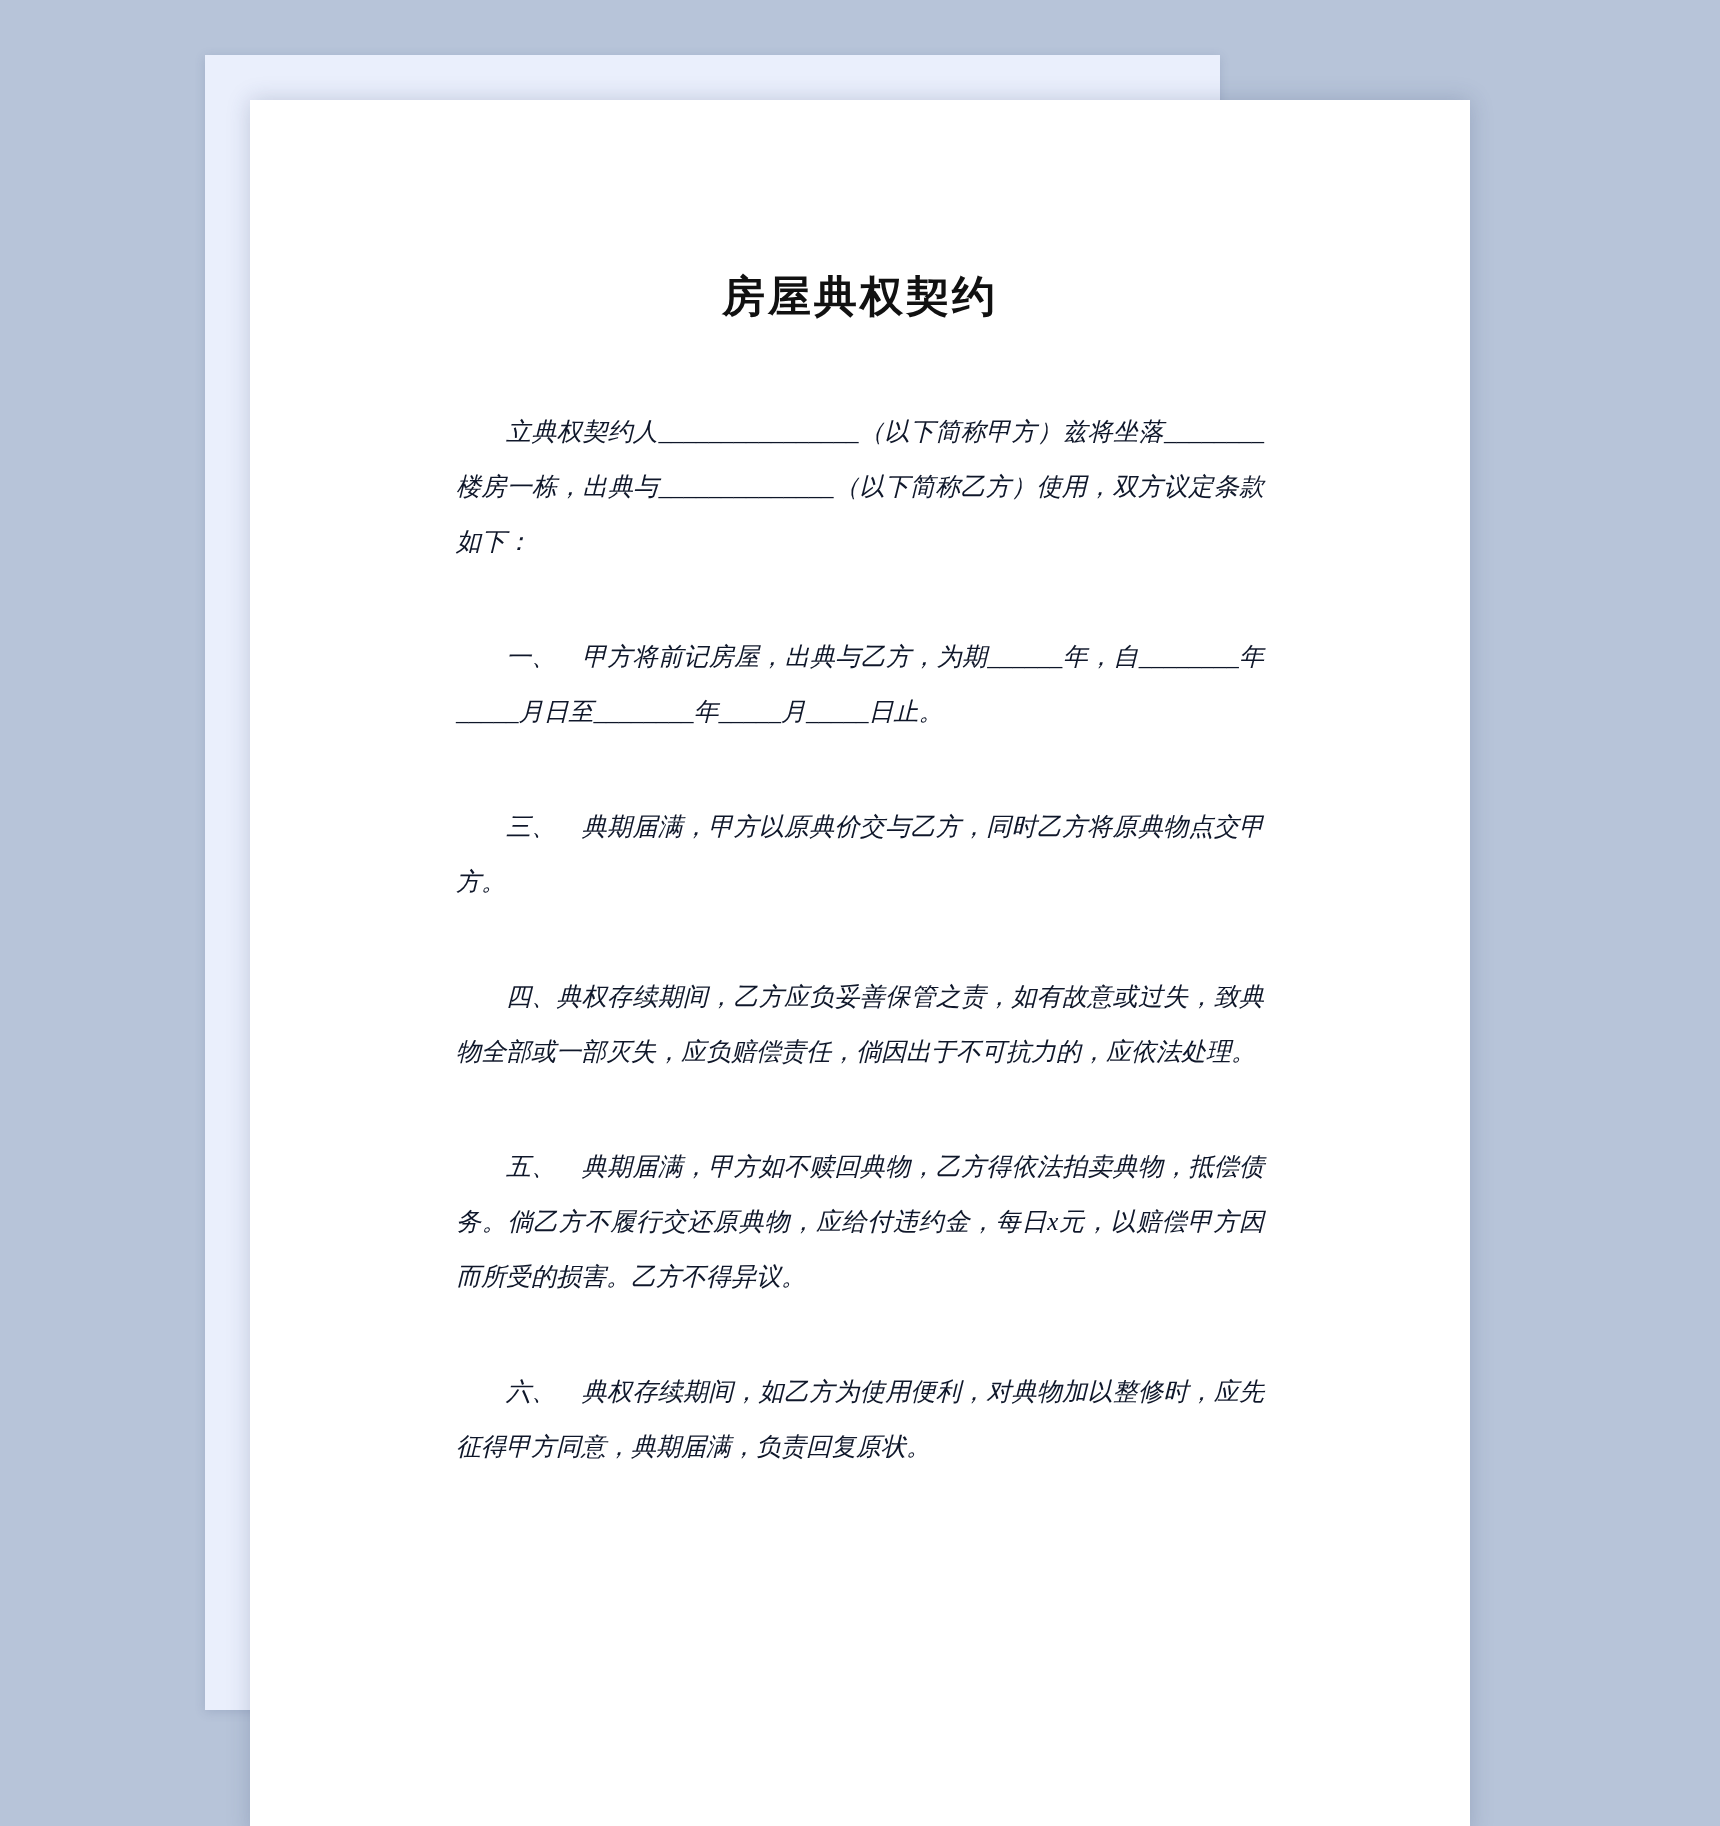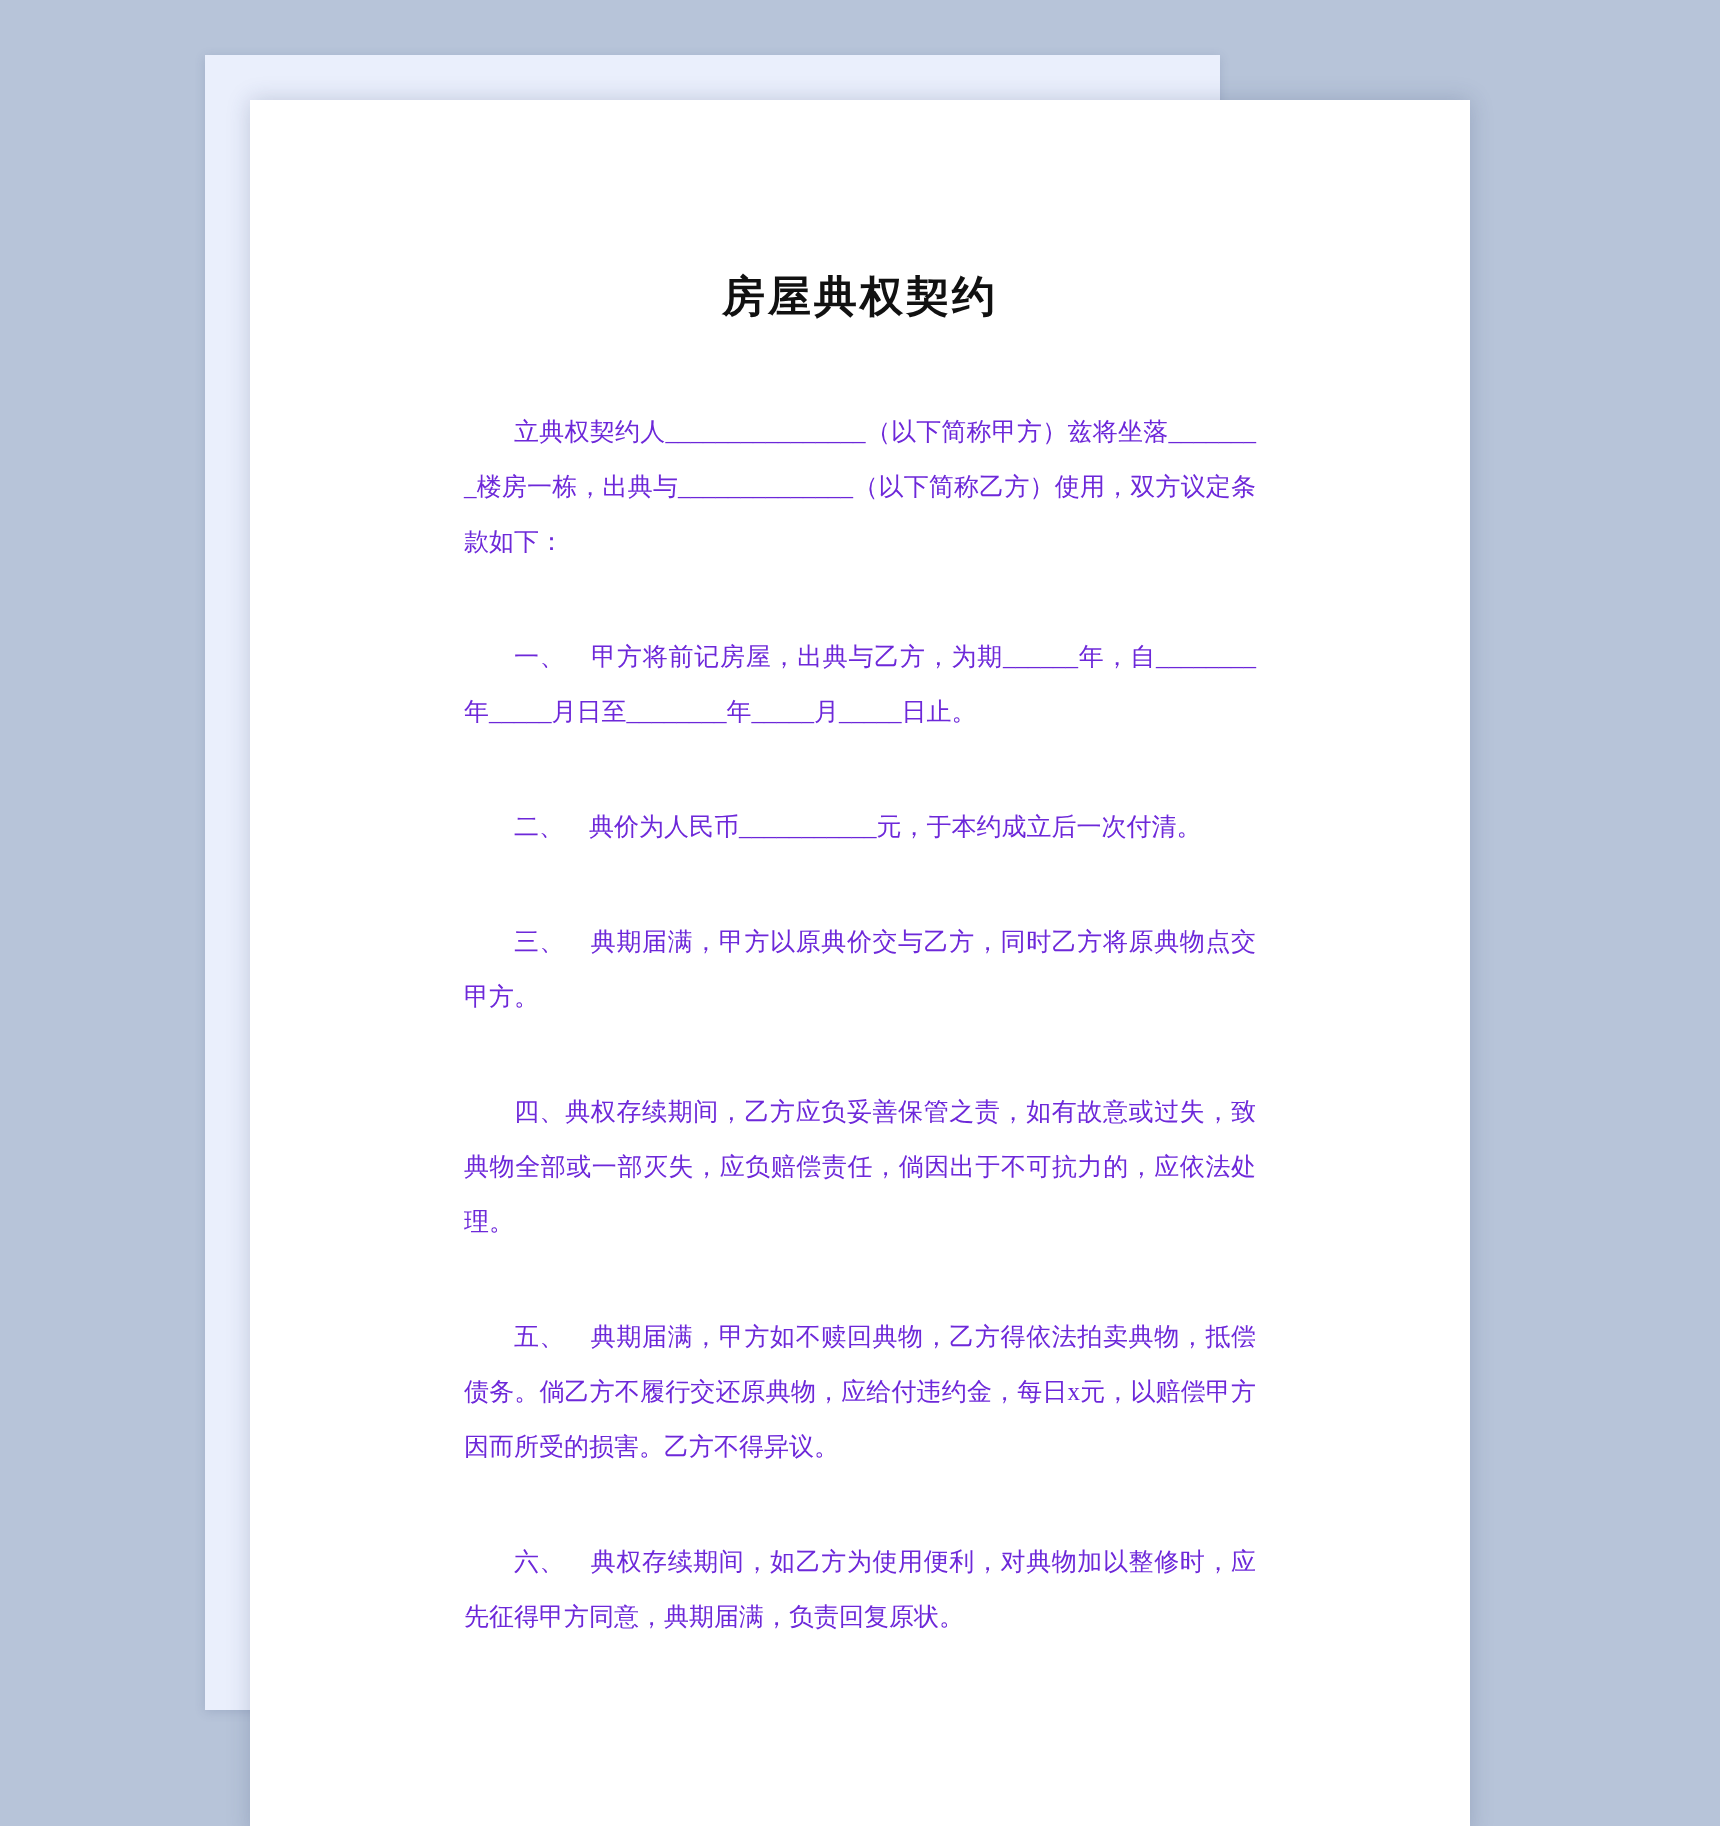--- a/index.html
+++ b/index.html
@@ -38,41 +38,41 @@
     font-family: "Liberation Sans", "DejaVu Sans", sans-serif;
     font-weight: 700;
     font-size: 43px;
     color: #111111;
     text-align: center;
     letter-spacing: 3px;
     margin: 0 0 78px 0;
   }
   .doc-body p {
     font-size: 25px;
-    color: #6d28d9;
+    color: #0f172a;
     line-height: 2.2;
     text-align: justify;
     text-indent: 2em;
-    margin: 60px 16px;
+    margin: 60px 8px;
     word-break: break-all;
+    font-style: italic;
   }
   .doc-body p.first {
     margin-top: 0;
   }
 </style>
 </head>
 <body>
 
 <div class="back-sheet"></div>
 
 <div class="page">
   <h1 class="doc-title">房屋典权契约</h1>
 
   <div class="doc-body">
     <p class="first">立典权契约人________________（以下简称甲方）兹将坐落________楼房一栋，出典与______________（以下简称乙方）使用，双方议定条款如下：</p>
     <p>一、　甲方将前记房屋，出典与乙方，为期______年，自________年_____月日至________年_____月_____日止。</p>
-    <p>二、　典价为人民币___________元，于本约成立后一次付清。</p>
     <p>三、　典期届满，甲方以原典价交与乙方，同时乙方将原典物点交甲方。</p>
     <p>四、典权存续期间，乙方应负妥善保管之责，如有故意或过失，致典物全部或一部灭失，应负赔偿责任，倘因出于不可抗力的，应依法处理。</p>
     <p>五、　典期届满，甲方如不赎回典物，乙方得依法拍卖典物，抵偿债务。倘乙方不履行交还原典物，应给付违约金，每日x元，以赔偿甲方因而所受的损害。乙方不得异议。</p>
     <p>六、　典权存续期间，如乙方为使用便利，对典物加以整修时，应先征得甲方同意，典期届满，负责回复原状。</p>
   </div>
 </div>
 
 </body></html>

